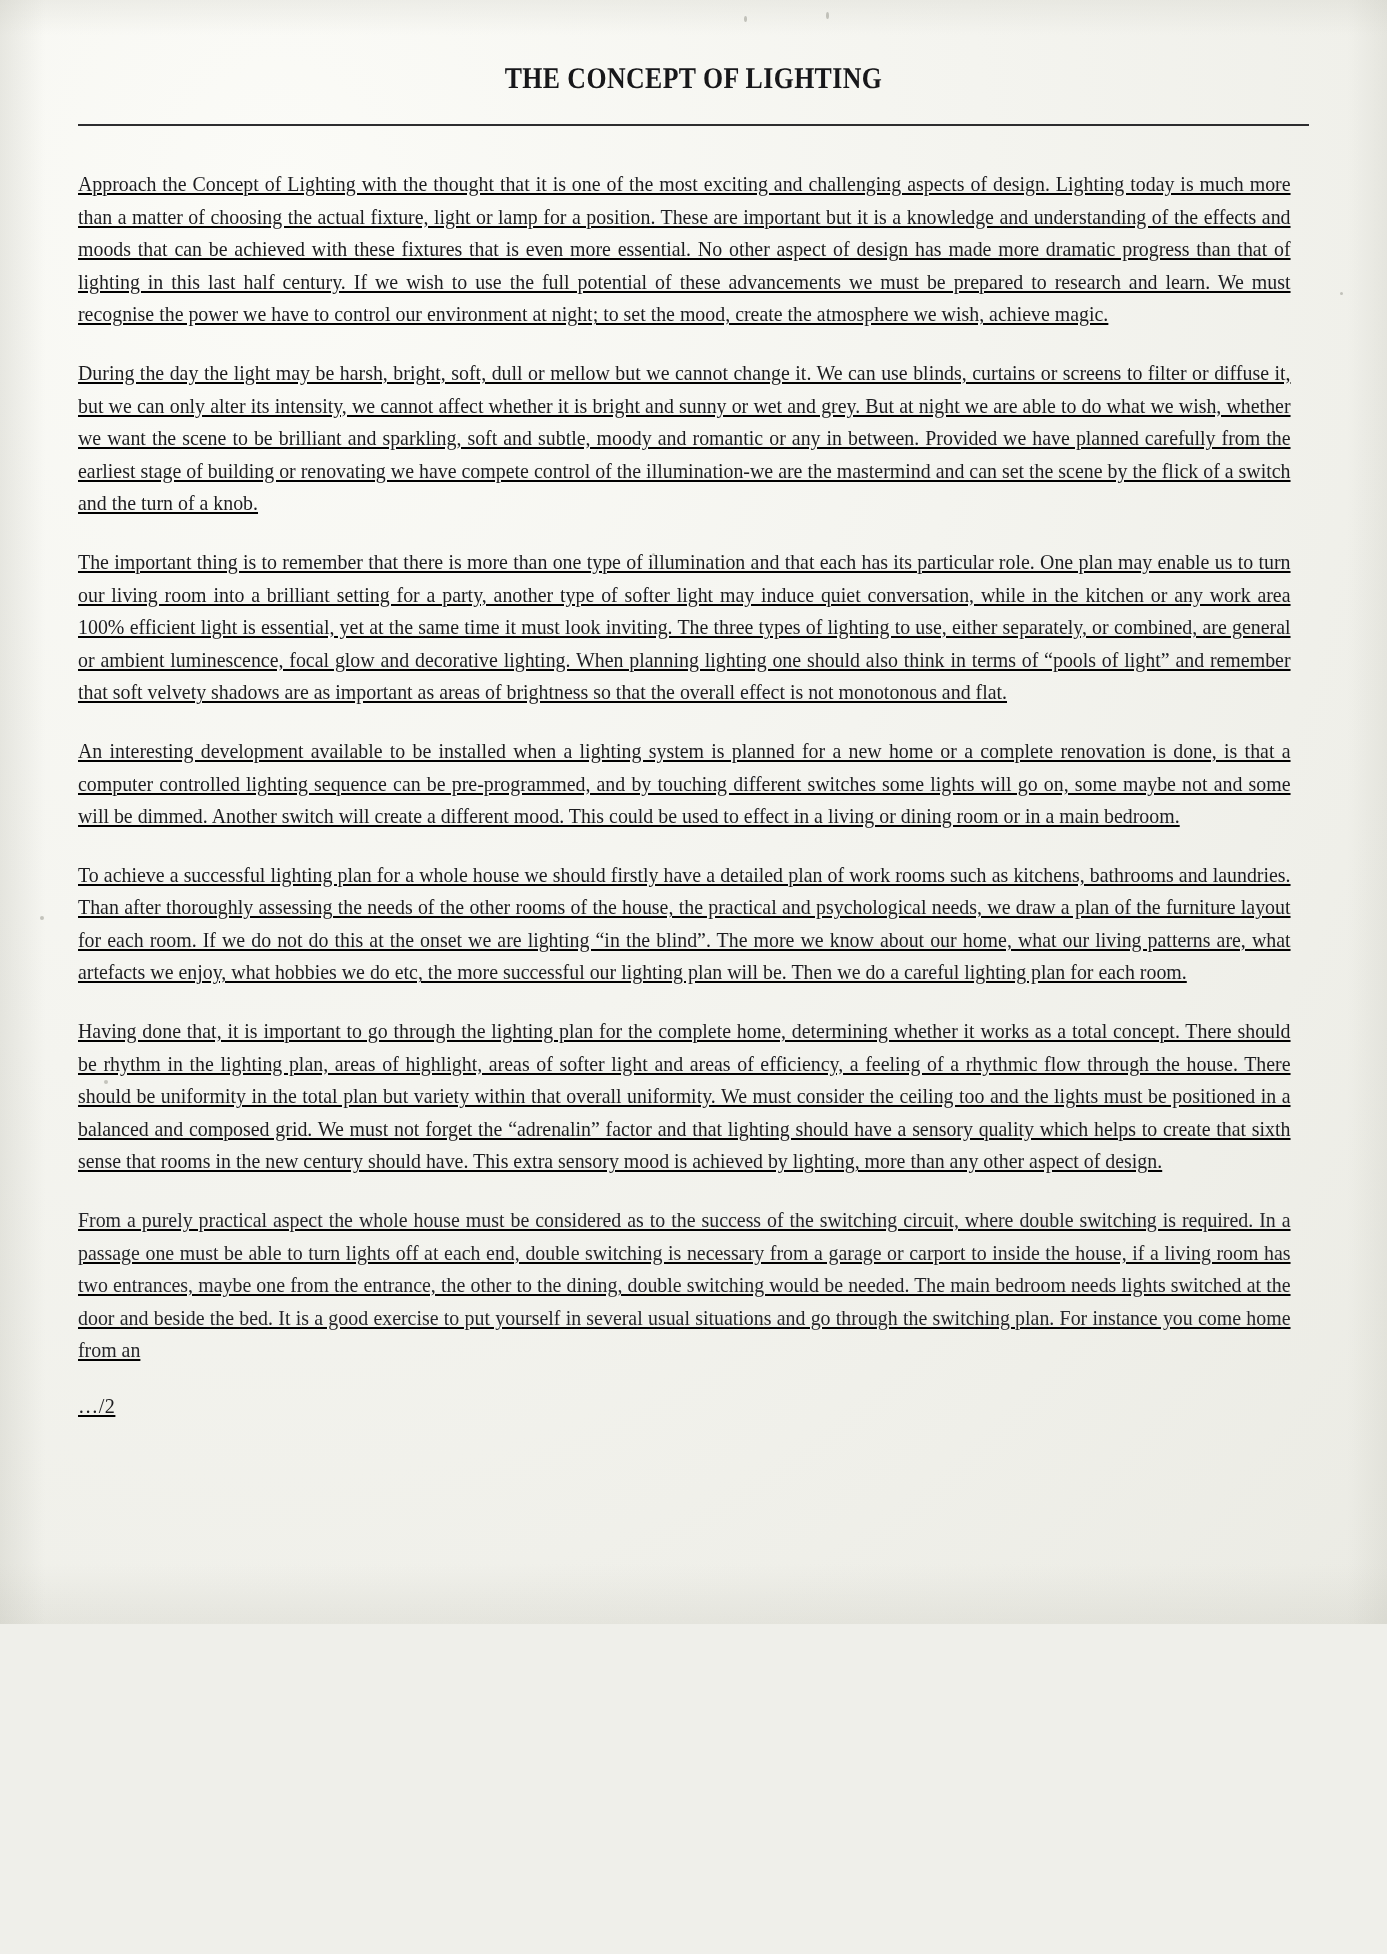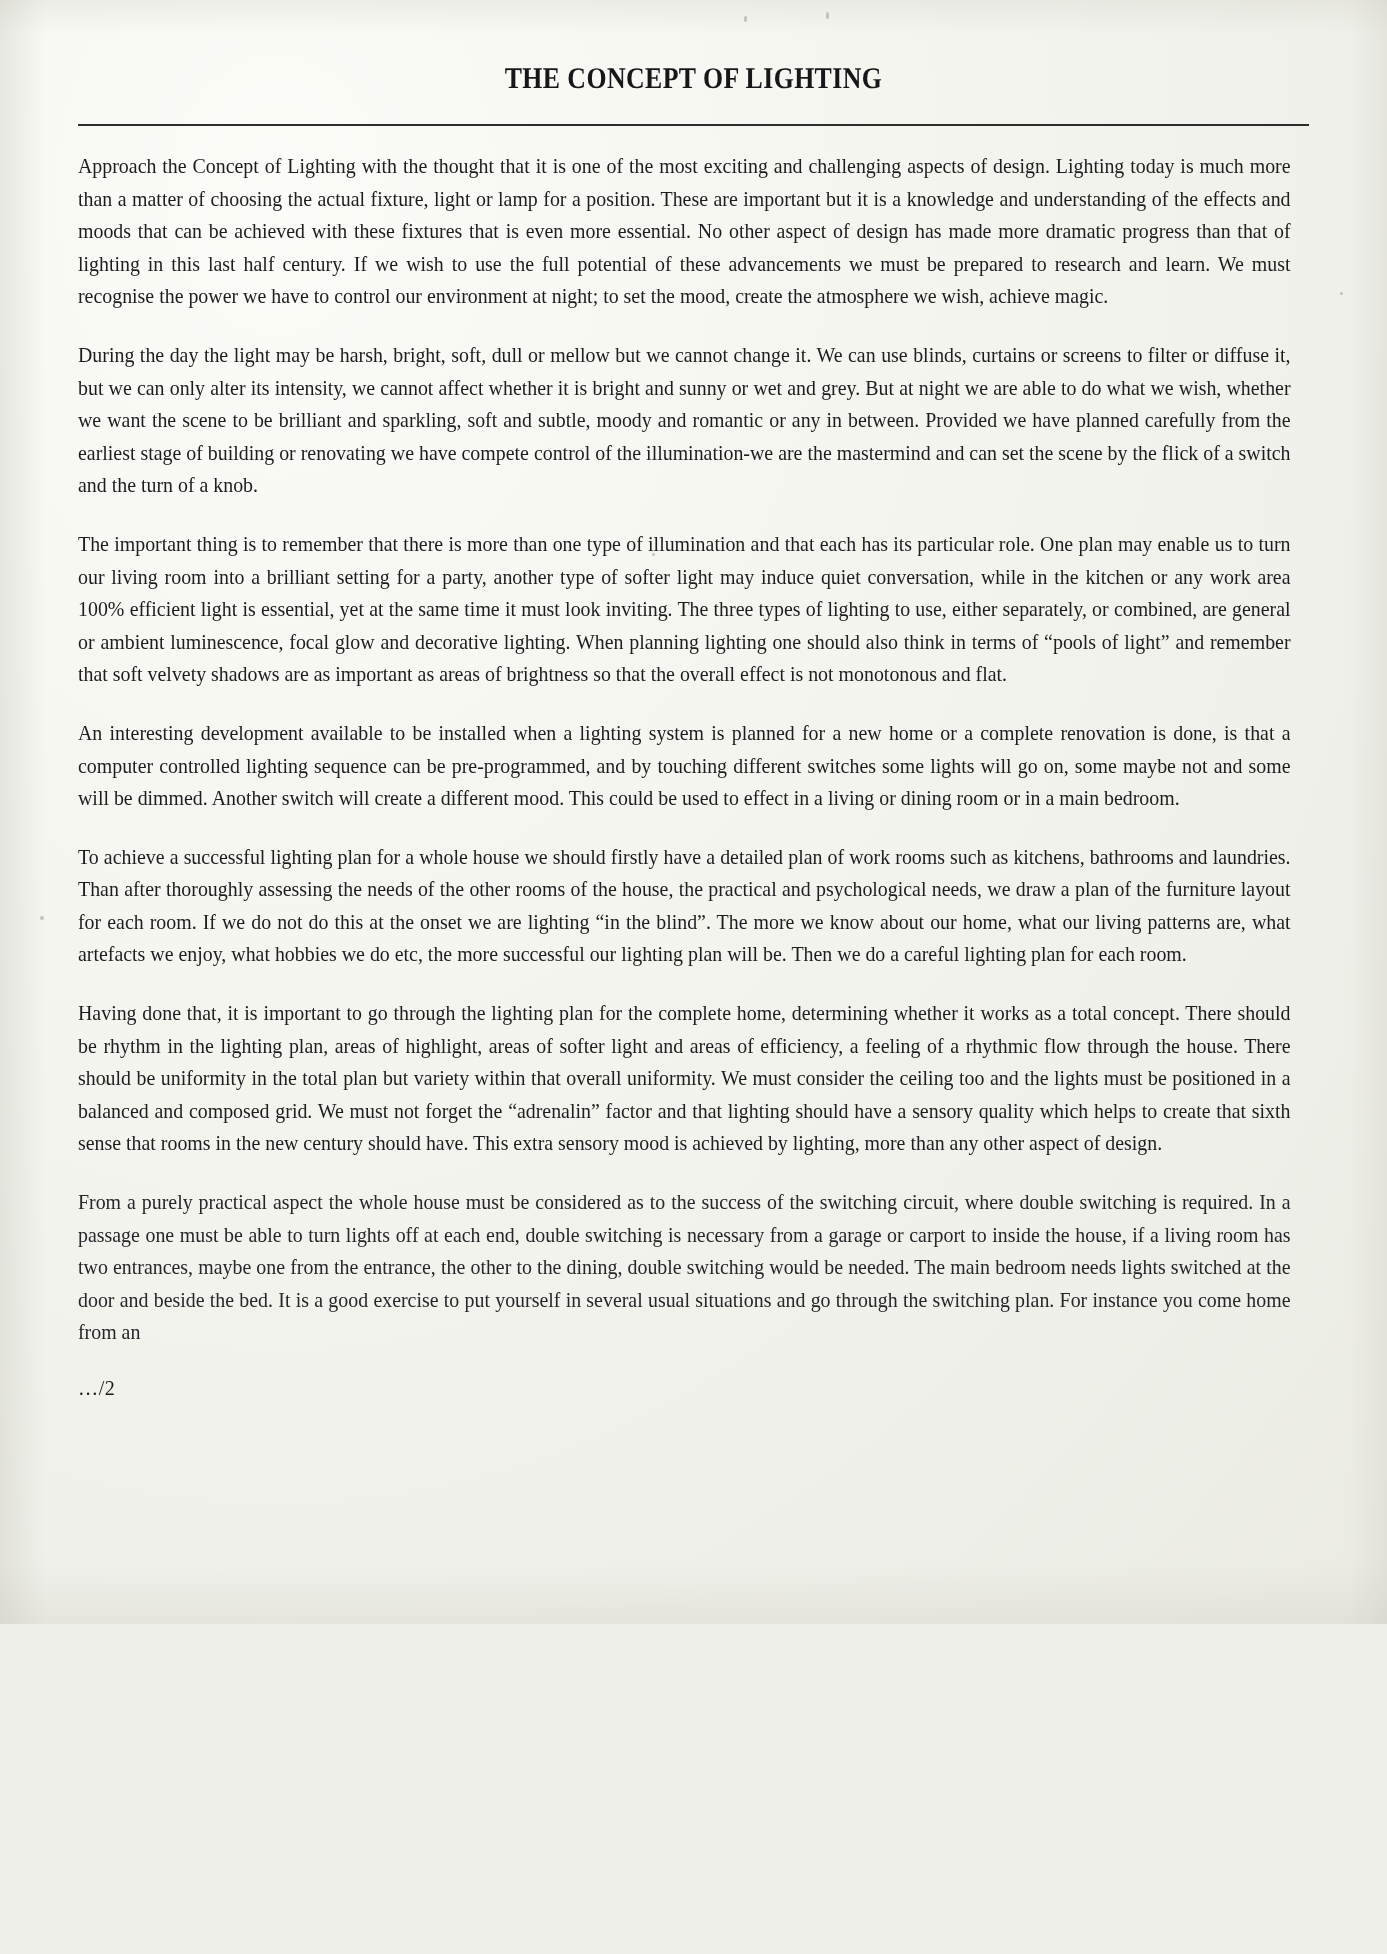--- a/index.html
+++ b/index.html
@@ -66,21 +66,22 @@
     margin: 28px 0 0 0;
     height: 0;
     border: 0;
     border-top: 2.2px solid #1b1b1d;
     width: 100%;
     opacity: 0.92;
   }
 
   
   .body-copy {
-    padding-top: 24px;
+    padding-top: 42px;
+    text-decoration: underline;
   }
 
   .para {
     margin: 0 0 26px 0;
     text-align: justify;
     text-justify: inter-word;
     font-size: 20.2px;
     line-height: 32.6px;
     color: #1d1d20;
     transform: scaleX(0.985);

